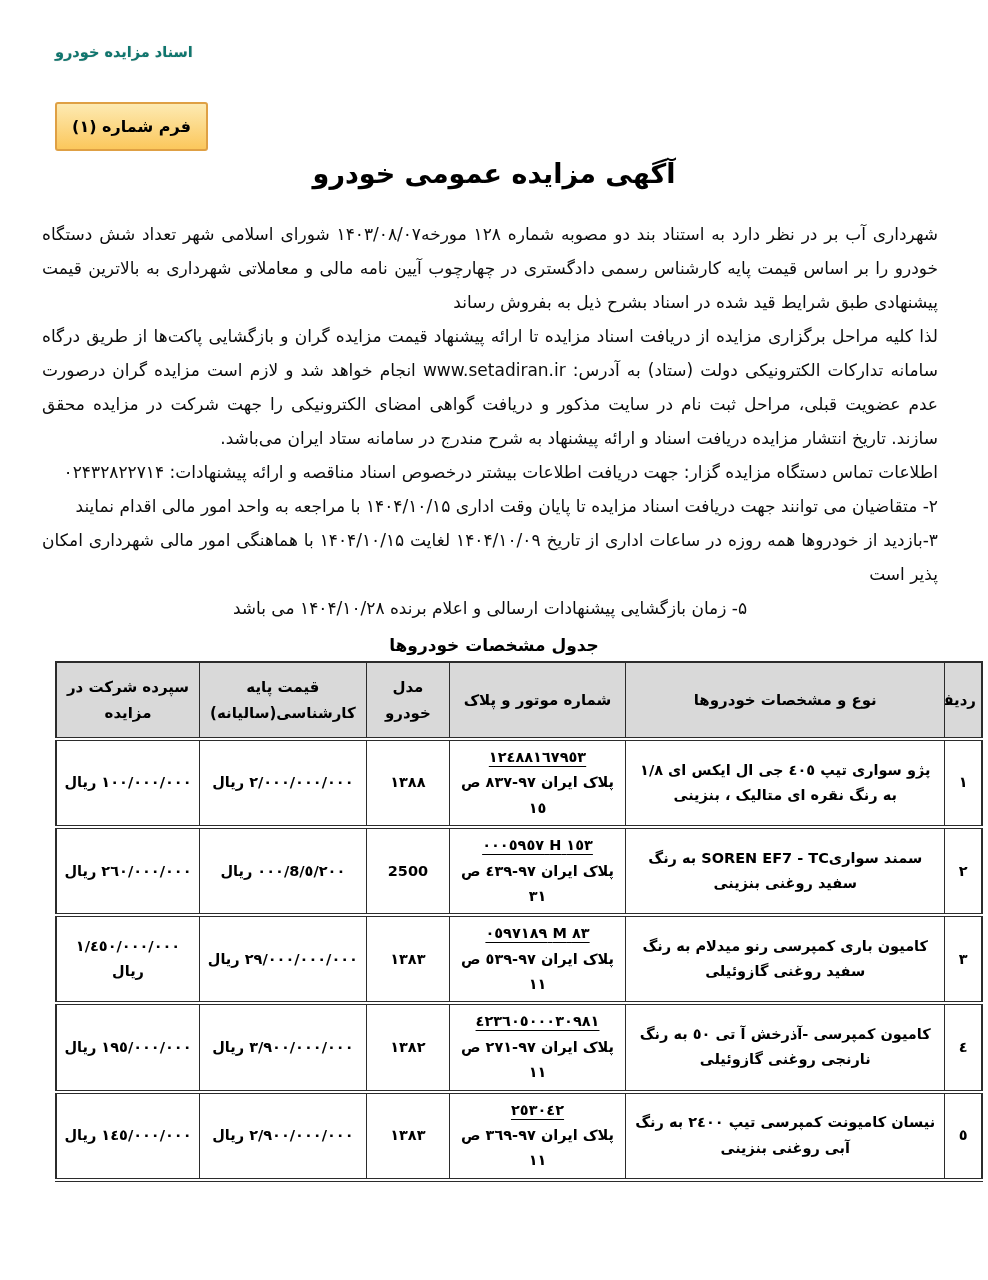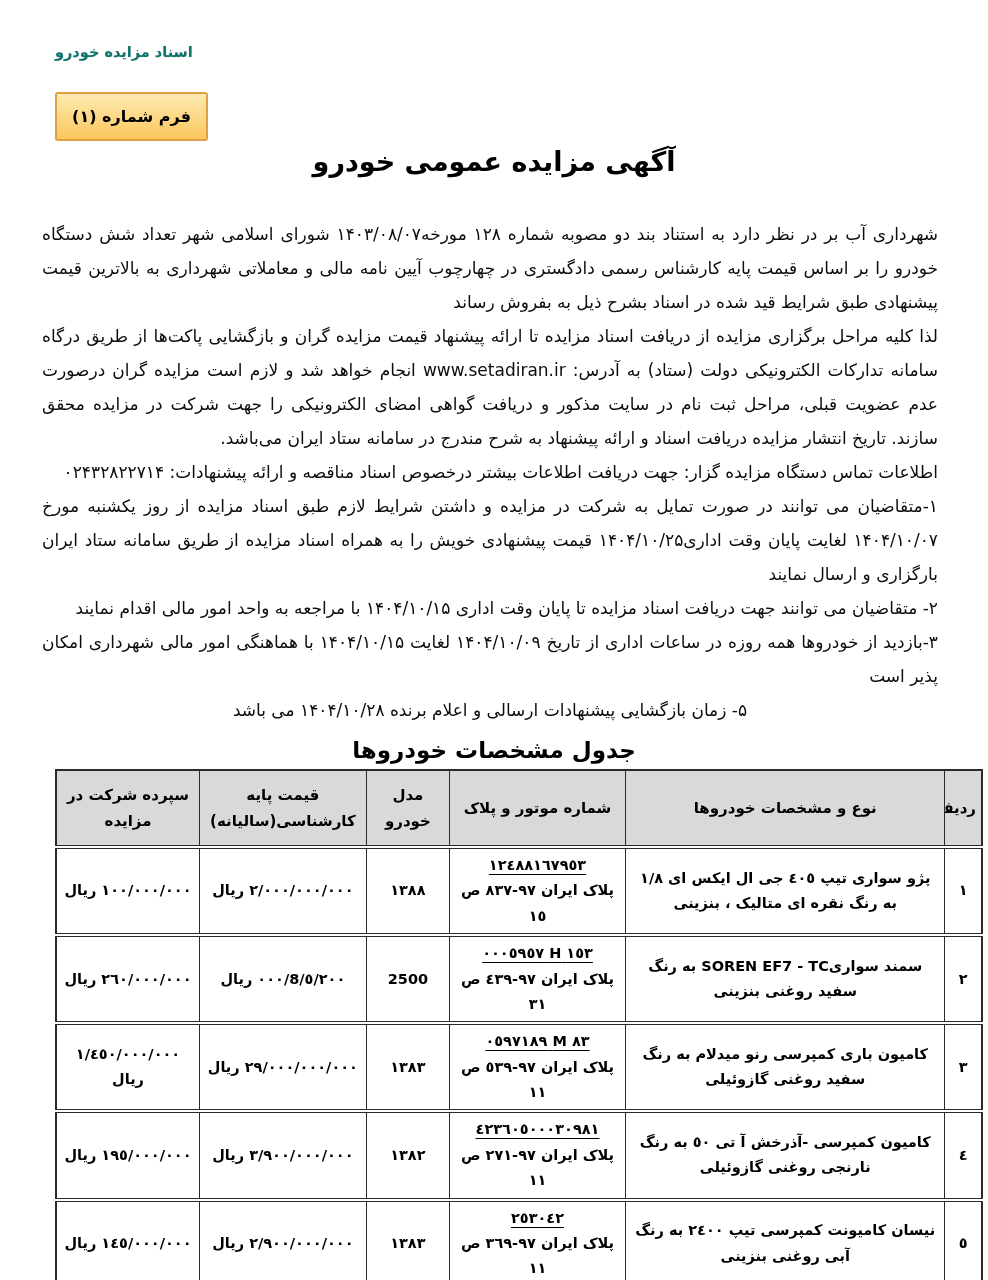--- a/index.html
+++ b/index.html
@@ -21,59 +21,59 @@
     font-size:14.5px;
     font-weight:bold;
     color:#0f766e;
     text-shadow:0 0 1px rgba(120,120,120,.55);
     direction:rtl;
     margin-top:20px;
   }
   
   .form-badge{
     position:absolute;
-    top:92px;
+    top:102px;
     left:55px;
     width:153px;
     height:49px;
     background:linear-gradient(#fdeab2,#fbc75c);
     border:2px solid #dfa044;
     border-radius:3px;
     display:flex;
     align-items:center;
     justify-content:center;
     box-sizing:border-box;
   }
   .form-badge span{
     font-size:16px;
     font-weight:bold;
     color:#000;
   }
   .doc-title{
-    margin:4px;
+    margin:16px;
     padding-top:142px;
     text-align:center;
     font-size:27px;
     font-weight:800;
     letter-spacing:0;
     color:#000;
   }
   .body-text{
-    margin:40px 50px 0 42px;
+    margin:28px 50px 0 42px;
     font-size:17px;
     line-height:2.0;
     text-align:justify;
     color:#0c0c0c;
   }
   .body-text p{margin:0;}
   .body-text p.centered{text-align:center;}
   .table-title{
     margin:10px 0 6px 0;
     text-align:center;
-    font-size:23px;
+    font-size:17px;
     font-weight:800;
     color:#000;
   }
   table.cars{
     border-collapse:collapse;
     width:928px;
     margin:0 5px 0 55px;
     table-layout:fixed;
     border:2px solid #2b2b2b;
     font-size:14.5px;
@@ -117,21 +117,20 @@
   <div class="form-badge">
     <span>فرم شماره (۱)</span>
   </div>
 
   <h1 class="doc-title">آگهی مزایده عمومی خودرو</h1>
 
   <div class="body-text">
     <p>شهرداری آب بر در نظر دارد به استناد بند دو مصوبه شماره ۱۲۸ مورخه۱۴۰۳/۰۸/۰۷ شورای اسلامی شهر تعداد شش دستگاه خودرو را بر اساس قیمت پایه کارشناس رسمی دادگستری در چهارچوب آیین نامه مالی و معاملاتی شهرداری به بالاترین قیمت پیشنهادی طبق شرایط قید شده در اسناد بشرح  ذیل به بفروش رساند</p>
     <p>لذا کلیه مراحل برگزاری مزایده از دریافت اسناد مزایده تا ارائه پیشنهاد قیمت مزایده گران و بازگشایی پاکت‌ها از طریق درگاه سامانه تدارکات الکترونیکی دولت (ستاد) به آدرس: www.setadiran.ir انجام خواهد شد و لازم است مزایده گران درصورت عدم عضویت قبلی، مراحل ثبت نام در سایت مذکور و دریافت گواهی امضای الکترونیکی را جهت شرکت در مزایده محقق سازند. تاریخ انتشار مزایده دریافت اسناد و ارائه پیشنهاد به شرح مندرج در سامانه ستاد ایران می‌باشد.</p>
     <p>اطلاعات تماس دستگاه مزایده گزار:  جهت دریافت اطلاعات بیشتر درخصوص اسناد مناقصه و ارائه پیشنهادات: ۰۲۴۳۲۸۲۲۷۱۴</p>
-    <p class="list-item">۱-متقاضیان می توانند در  صورت تمایل به  شرکت در مزایده و داشتن  شرایط لازم طبق اسناد مزایده از روز یکشنبه مورخ  ۱۴۰۴/۱۰/۰۷ لغایت پایان وقت اداری۱۴۰۴/۱۰/۲۵ قیمت پیشنهادی خویش را به همراه اسناد مزایده از طریق سامانه ستاد ایران بارگزاری و ارسال نمایند</p>
     <p class="list-item">۲- متقاضیان می توانند جهت دریافت اسناد مزایده تا پایان وقت اداری ۱۴۰۴/۱۰/۱۵  با مراجعه به واحد امور مالی اقدام نمایند</p>
     <p class="list-item">۳-بازدید از خودروها همه روزه در ساعات اداری از تاریخ ۱۴۰۴/۱۰/۰۹ لغایت ۱۴۰۴/۱۰/۱۵ با هماهنگی امور مالی شهرداری امکان پذیر است</p>
     <p class="list-item centered">۵- زمان  بازگشایی پیشنهادات ارسالی و اعلام برنده ۱۴۰۴/۱۰/۲۸ می باشد</p>
   </div>
 
   <h2 class="table-title">جدول مشخصات خودروها</h2>
 
   <table class="cars">
     <colgroup>
       <col class="col-row">

